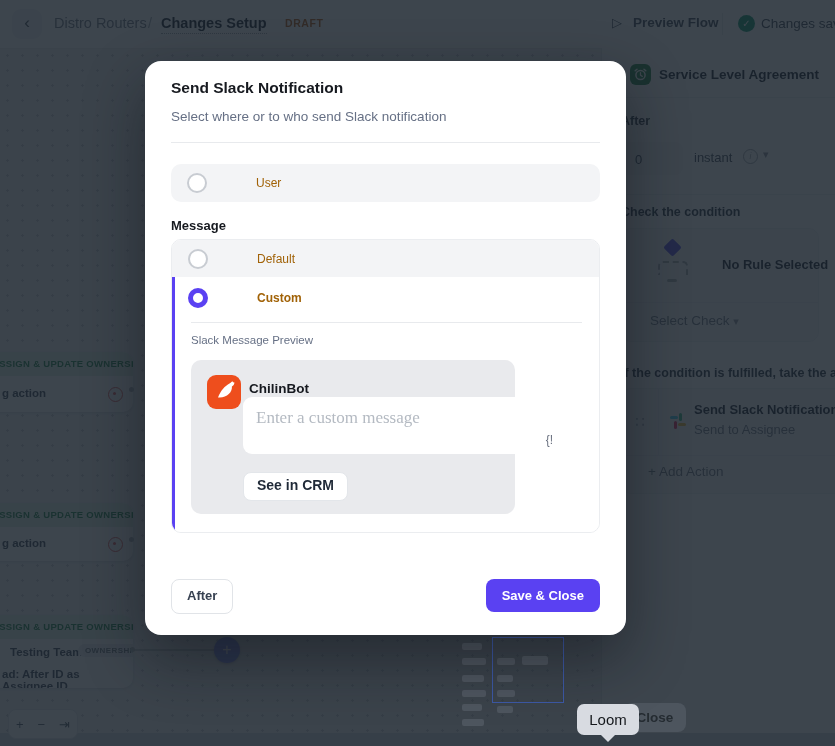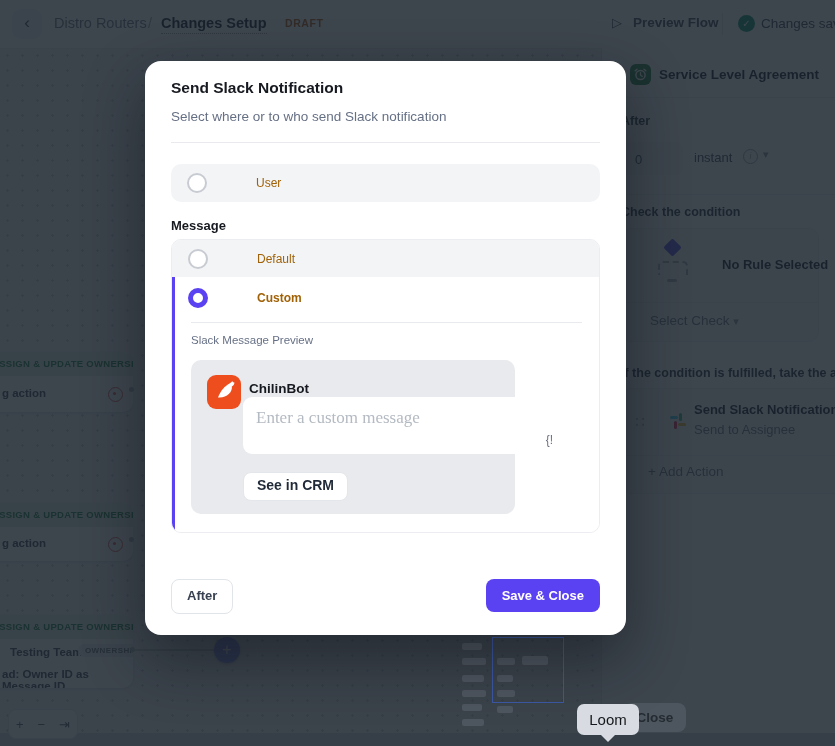--- a/index.html
+++ b/index.html
@@ -142,21 +142,21 @@
 </div>
 <div class="abs conn-dot" style="left:129px;top:537px;"></div>
 
 <div class="abs flow-card" style="top:615px;">
   <div class="band">ASSIGN &amp; UPDATE OWNERSHIP</div>
   <div class="flow-row" style="height:25px;">
     <span class="abs" style="left:26px;top:7px;">Testing Team</span>
     <span class="pill-badge" style="left:94px;top:5px;">OWNERSHIP</span>
   </div>
   <div class="flow-row" style="height:24px;">
-    <span class="abs" style="left:18px;top:4px;font-weight:600;">ad: Owner ID as Message ID</span>
+    <span class="abs" style="left:18px;top:4px;font-weight:600;">ad: After ID as Assignee ID</span>
   </div>
 </div>
 <div class="abs conn-dot" style="left:130px;top:647px;"></div>
 <div class="abs conn-line" style="left:133px;top:649px;width:82px;"></div>
 <div class="abs plus-btn" style="left:214px;top:637px;">
   <span>+</span>
 </div>
 
 <div class="abs zoom-pill">
   <span>+</span>

